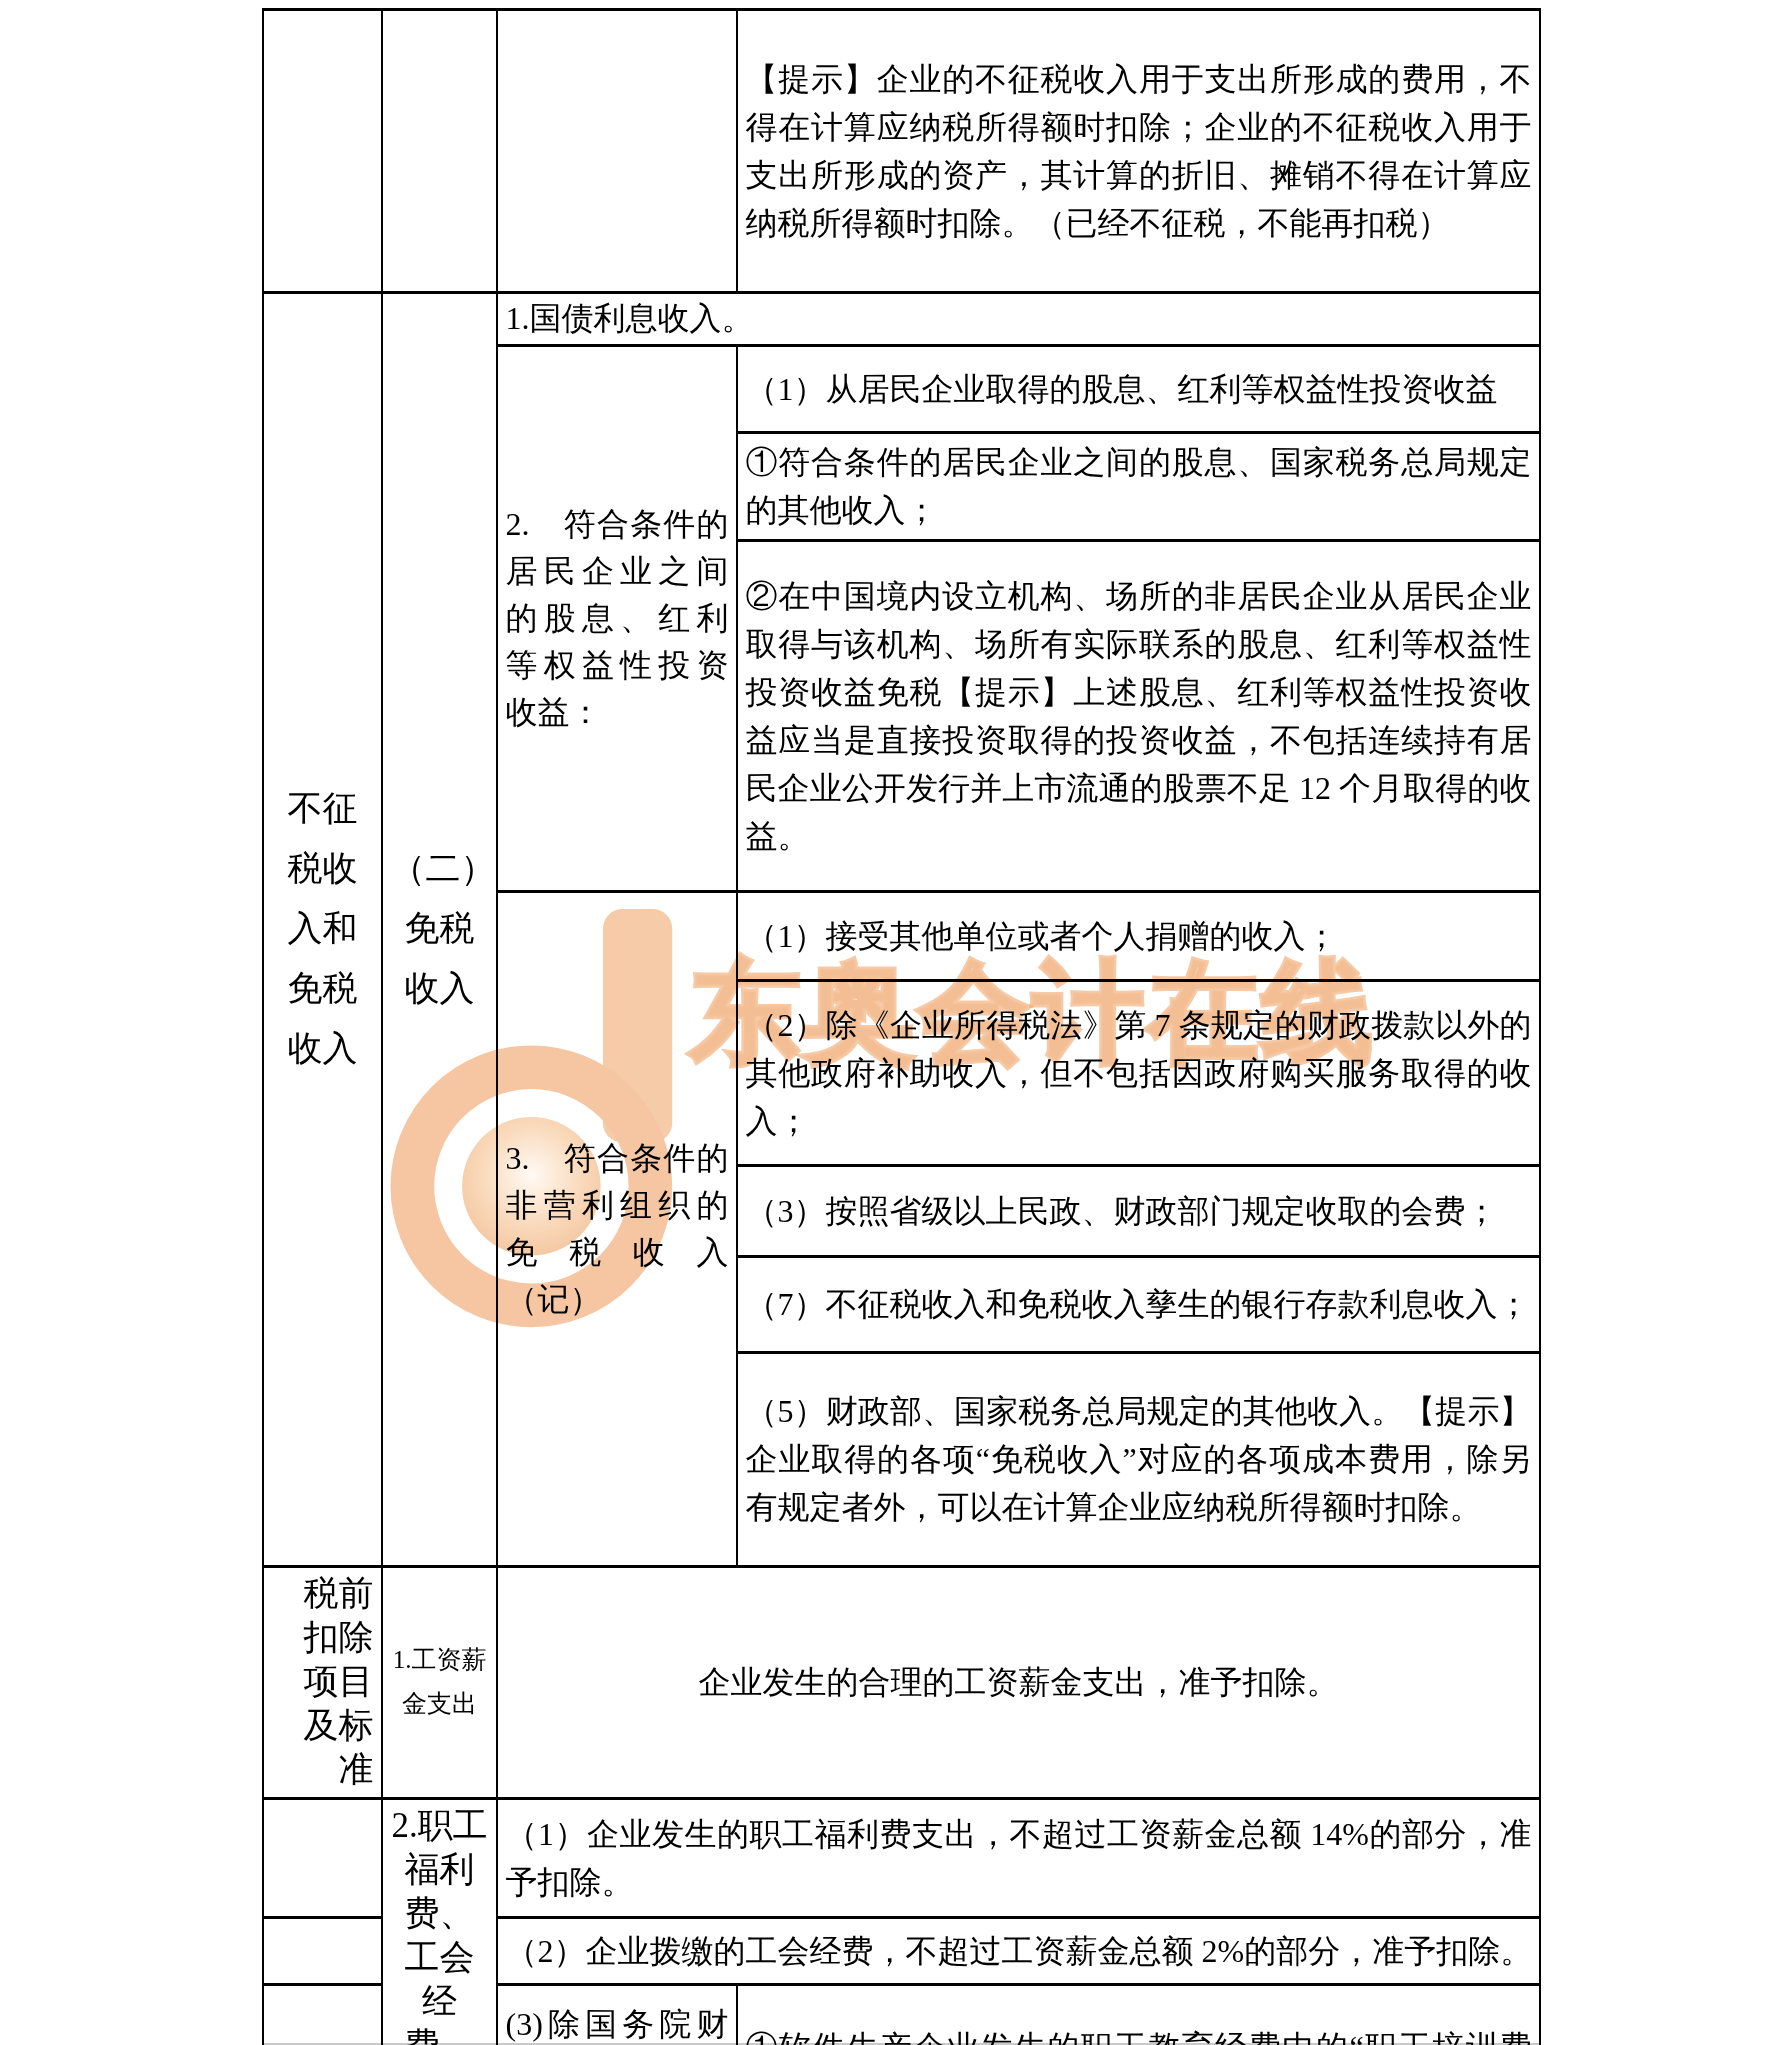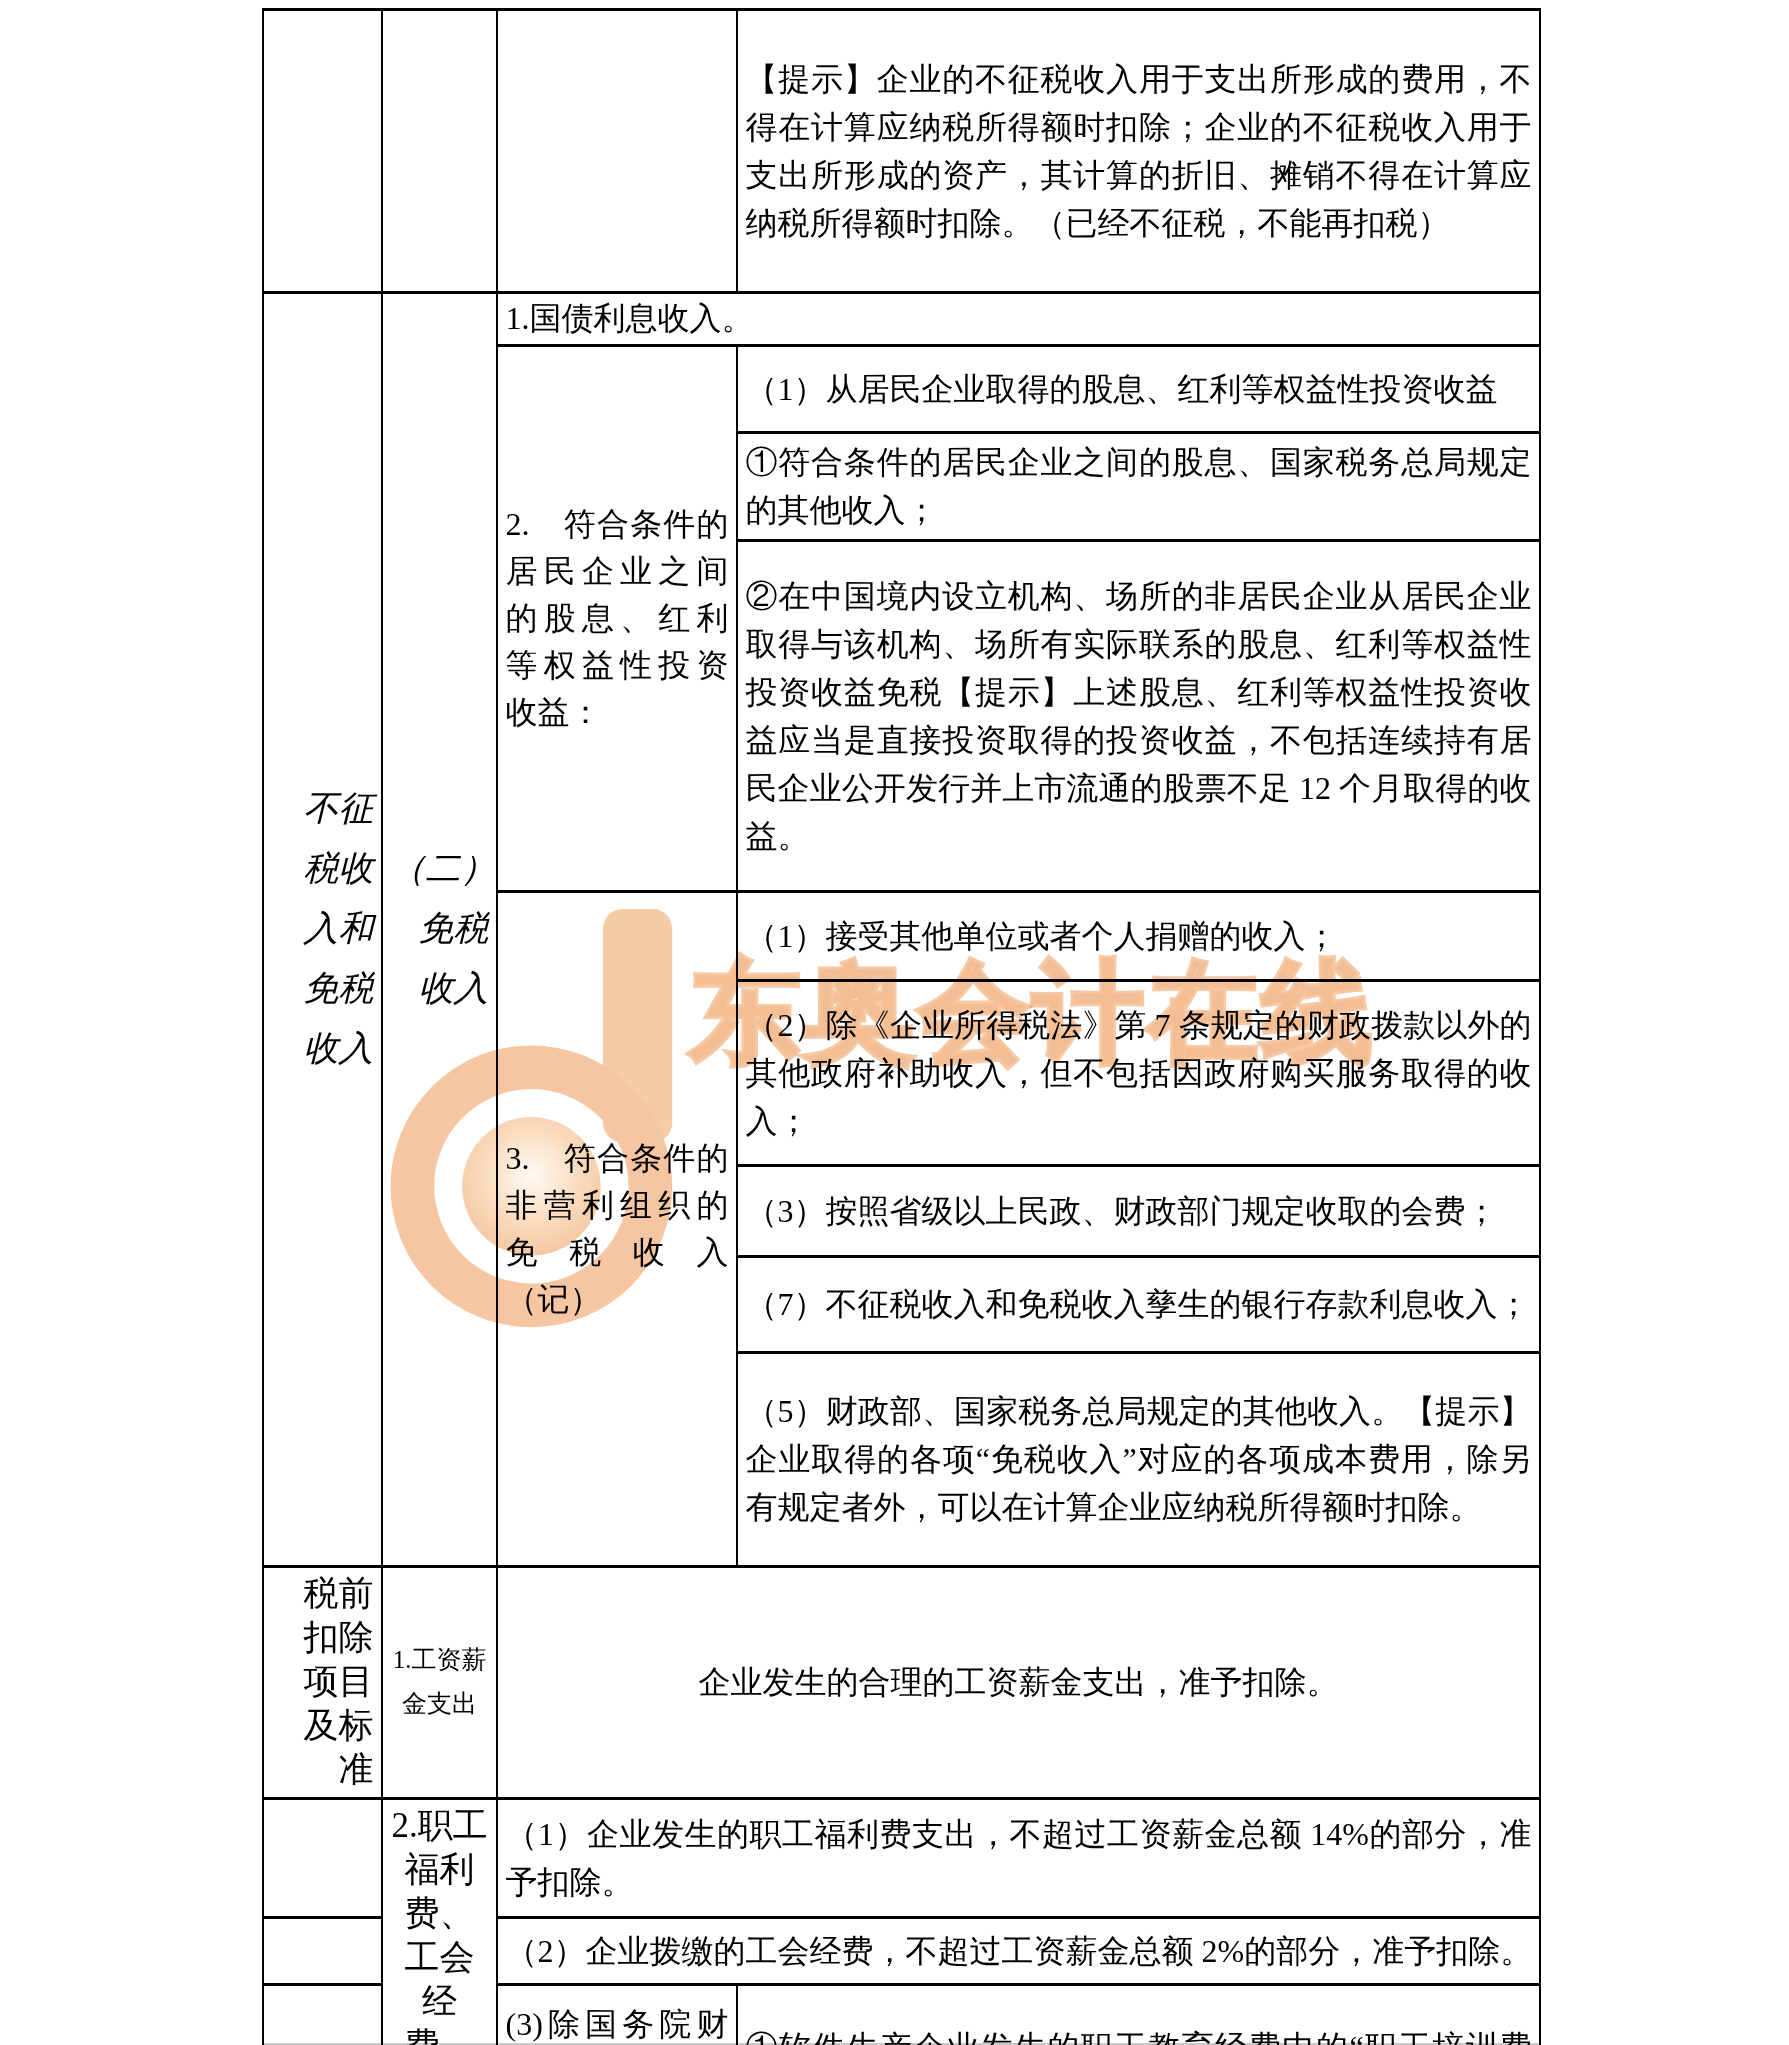--- a/index.html
+++ b/index.html
@@ -42,21 +42,21 @@
   }
   table.tax td {
     border:2.3px solid #000;
     border-top-width:3px; border-bottom-width:3px;
     vertical-align:middle;
     box-sizing:border-box;
     padding:4.5px 7.5px;
     line-break:strict;
   }
   
-  .c1, .c2 { font-size:35px; line-height:60px; text-align:right; padding:0 1.5px;font-style:italic; }
+  .c1, .c2 { font-size:35px; line-height:60px; text-align:center; padding:0 1.5px; }
   
   .c1b { font-size:35px; line-height:44px; text-align:right; padding:3px 1.5px 3px 4.5px; }
   .c2b { font-size:25px; line-height:44px; text-align:center; padding:3px 1.5px 3px 4.5px; }
   .c2c { font-size:35px; line-height:44px; text-align:center; padding:3px 1.5px; }
   
   .c3 { font-size:32px; line-height:47px; text-align:justify; padding:4.5px 6px; }
   
   .c4 { font-size:32px; line-height:48px; text-align:justify; padding:4.5px 6px 4.5px 10.6px; }
   .tip-top { vertical-align:top; padding-top:36px; }
   .oneline { white-space:nowrap; overflow:hidden; font-size:32px; }

